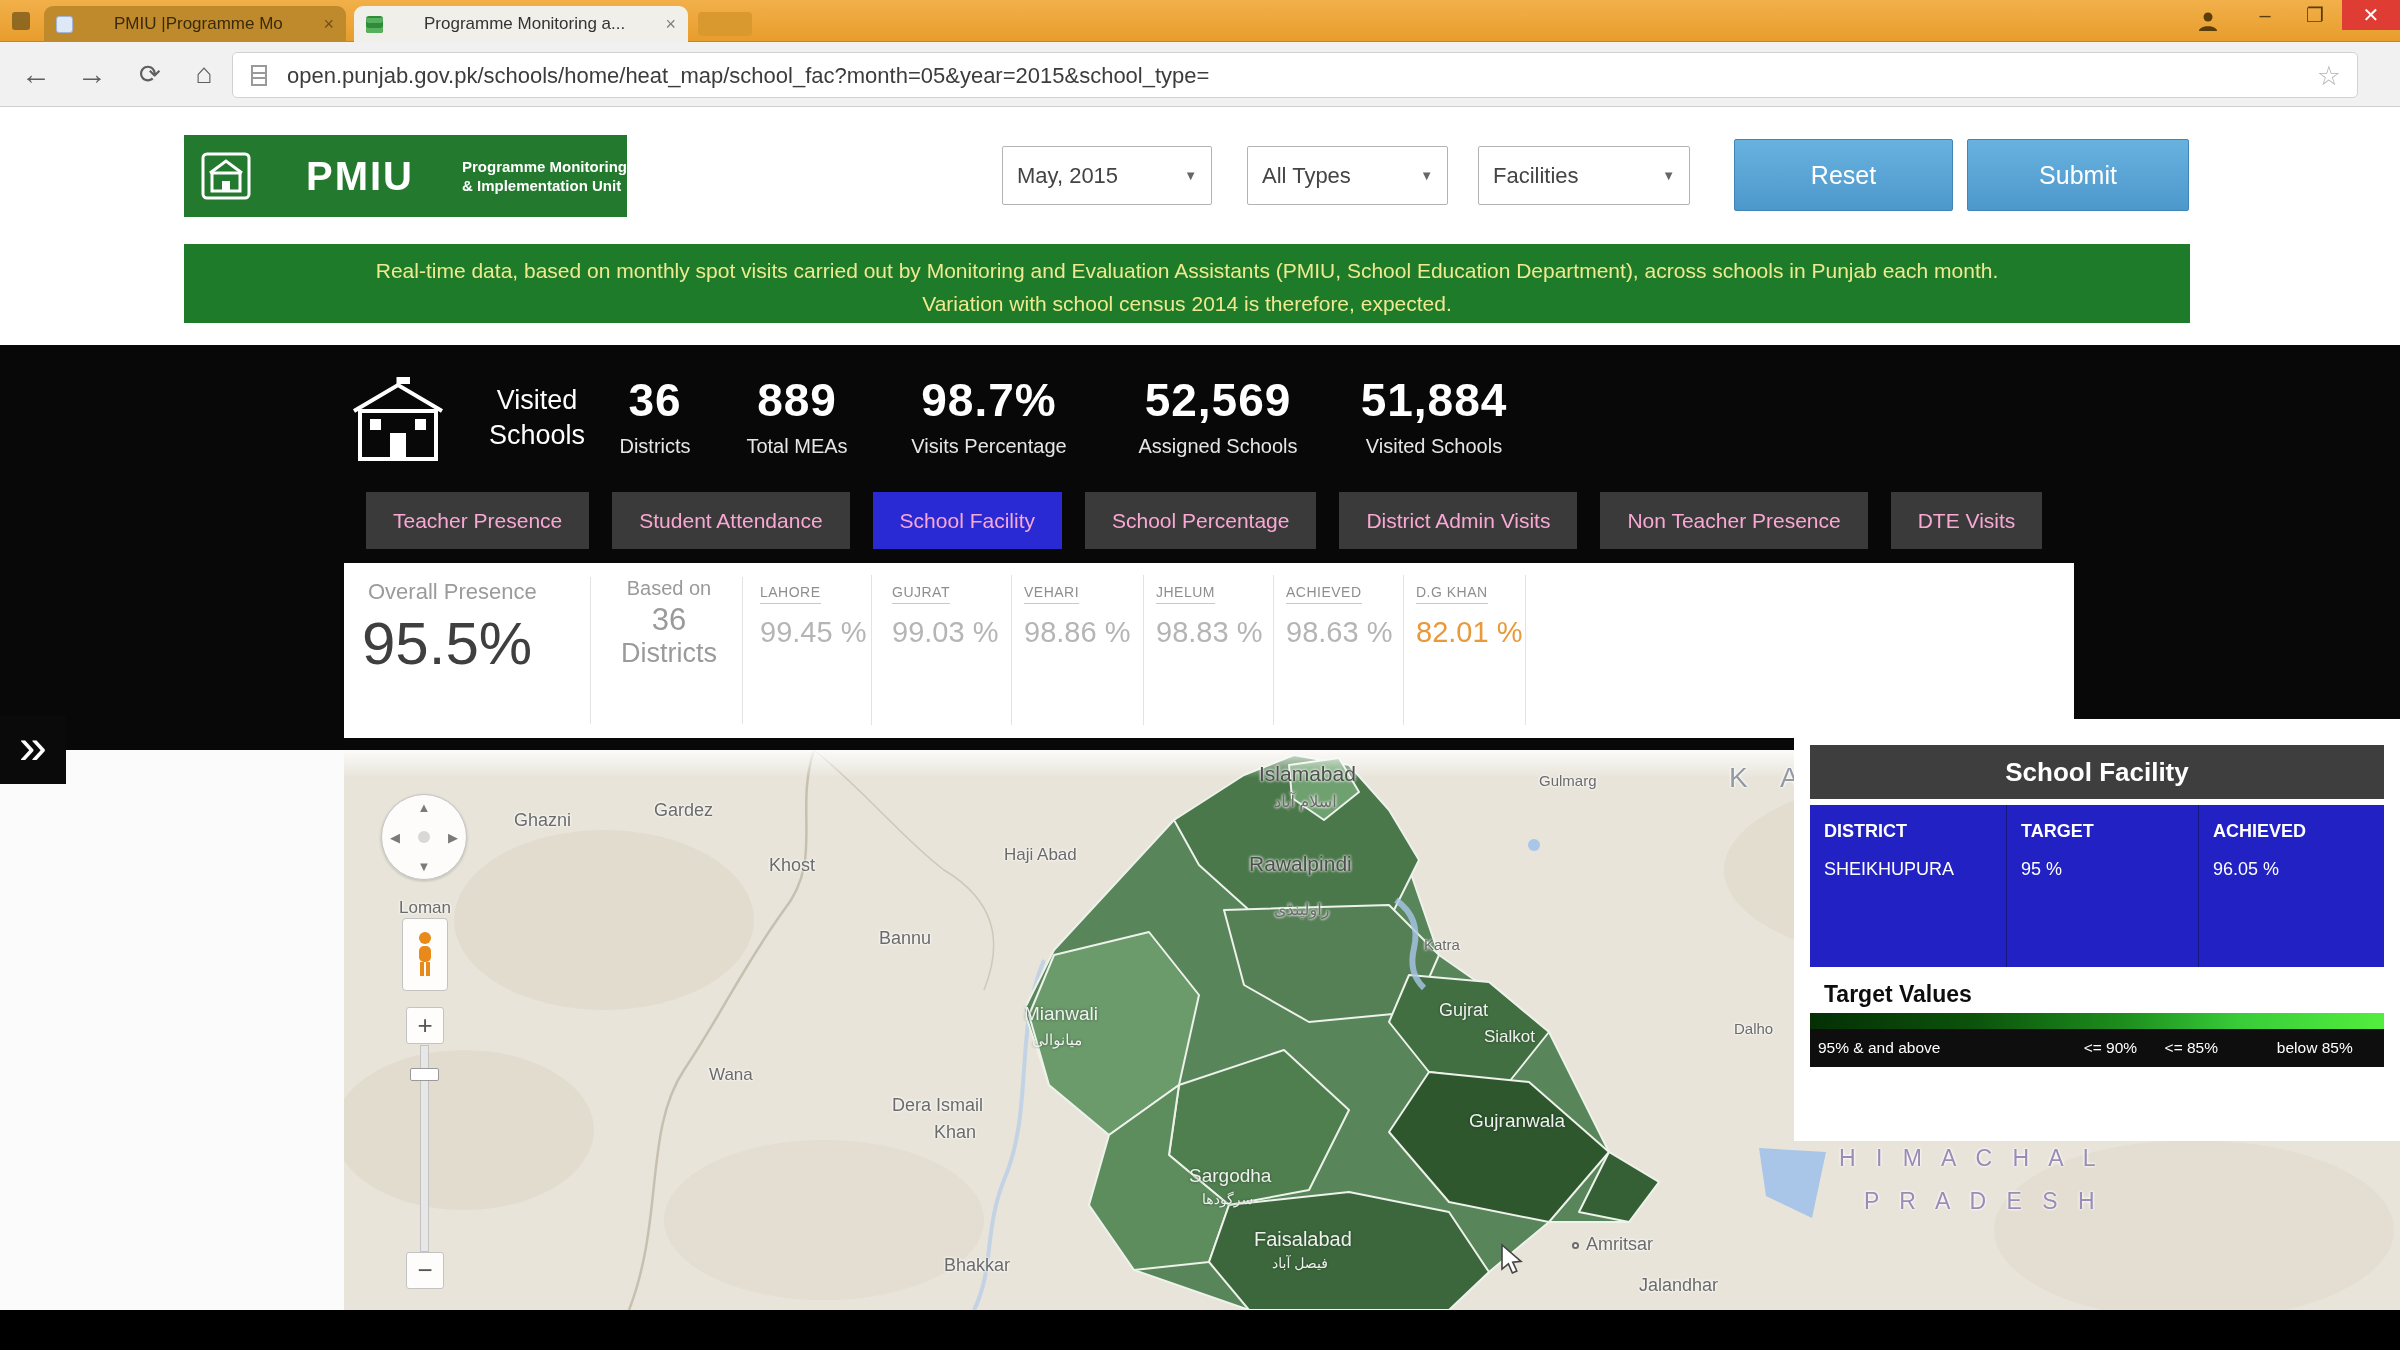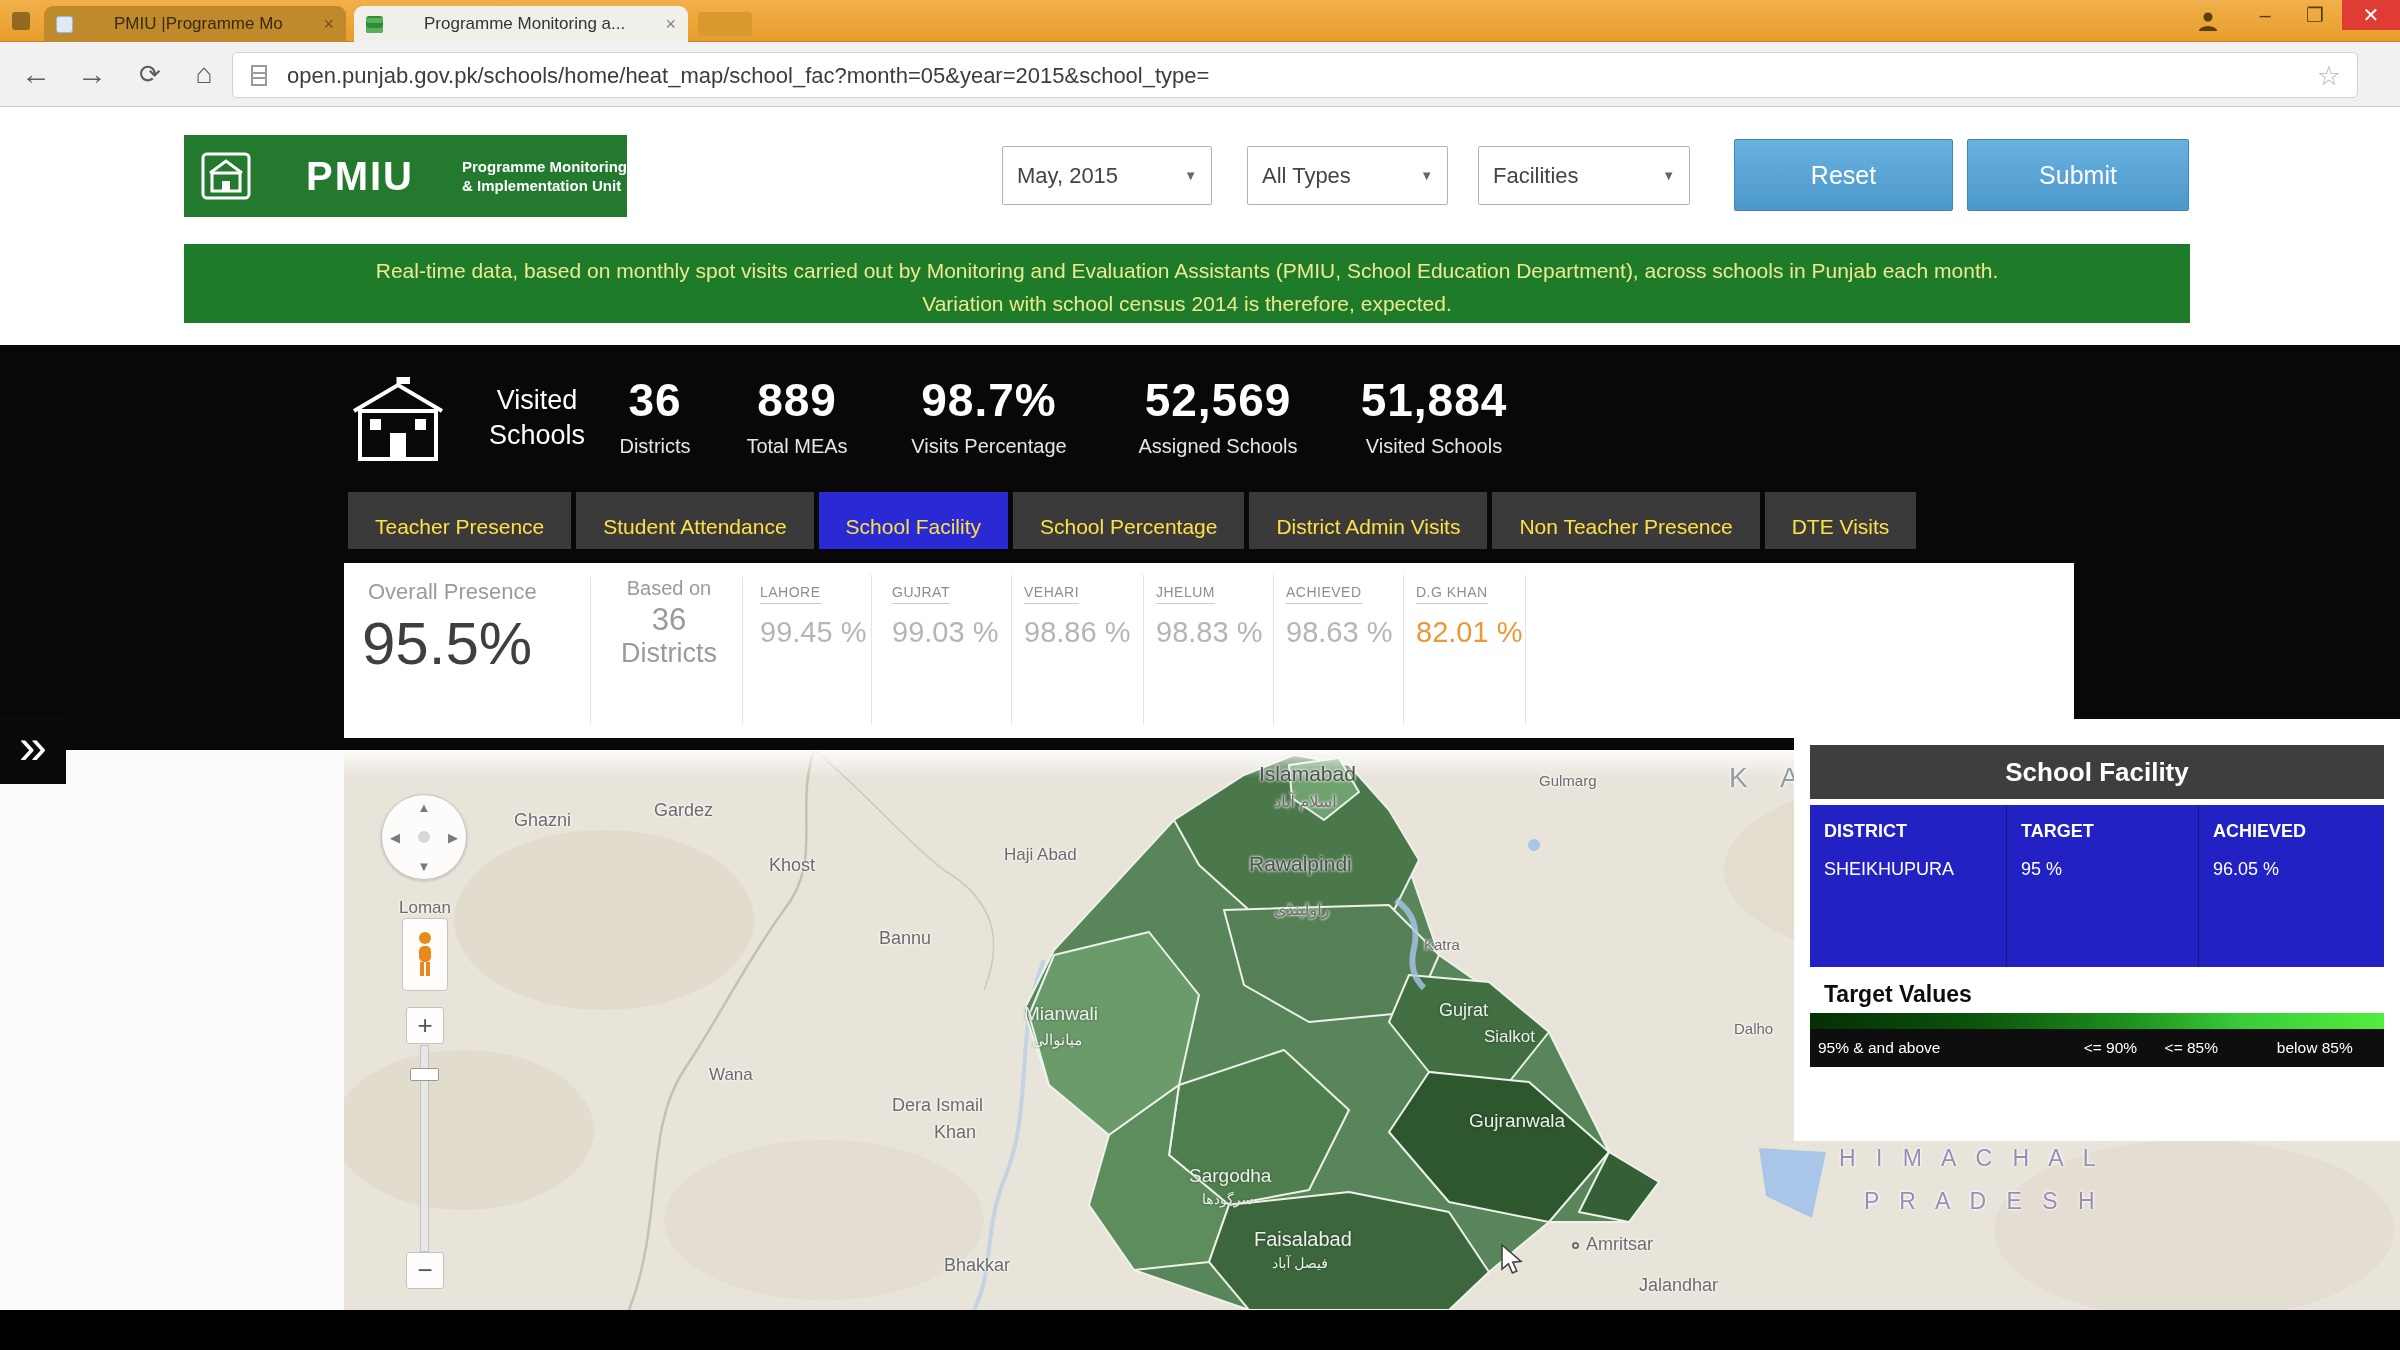--- a/index.html
+++ b/index.html
@@ -66,21 +66,21 @@
   .kpi .v { font-size:46px; font-weight:bold; letter-spacing:1px; }
   .kpi .l { font-size:20px; color:#e6e6e6; margin-top:8px; }
   #kpi0 { left:592px; width:126px; }
   #kpi1 { left:728px; width:138px; }
   #kpi2 { left:884px; width:210px; }
   #kpi3 { left:1102px; width:232px; }
   #kpi4 { left:1328px; width:212px; }
 
   
   #navtabs { left:348px; top:147px; height:57px; display:flex; gap:5px; }
-  .navtab { background:#3a3a3a; color:#fde047; font-size:21px; line-height:57px; padding:6px 27px; white-space:nowrap; }
+  .navtab { background:#3a3a3a; color:#f9a8d4; font-size:21px; line-height:57px; padding:0 27px; white-space:nowrap;margin-left:18px; }
   .navtab.active { background:#2a2ad4; }
 
   
   #strip { left:344px; top:218px; width:1730px; height:175px; background:#fff; }
   #ov-label { left:24px; top:16px; font-size:22px; color:#9b9b9b; }
   #ov-value { left:18px; top:46px; font-size:60px; color:#3f3f3f; }
   .vdiv { top:14px; bottom:14px; border-left:1px solid #e3e3e3; width:0; }
   #based { left:254px; top:14px; width:142px; text-align:center; color:#9a9a9a; }
   #based .b1 { font-size:20px; }
   #based .b2 { font-size:31px; margin-top:2px; }

